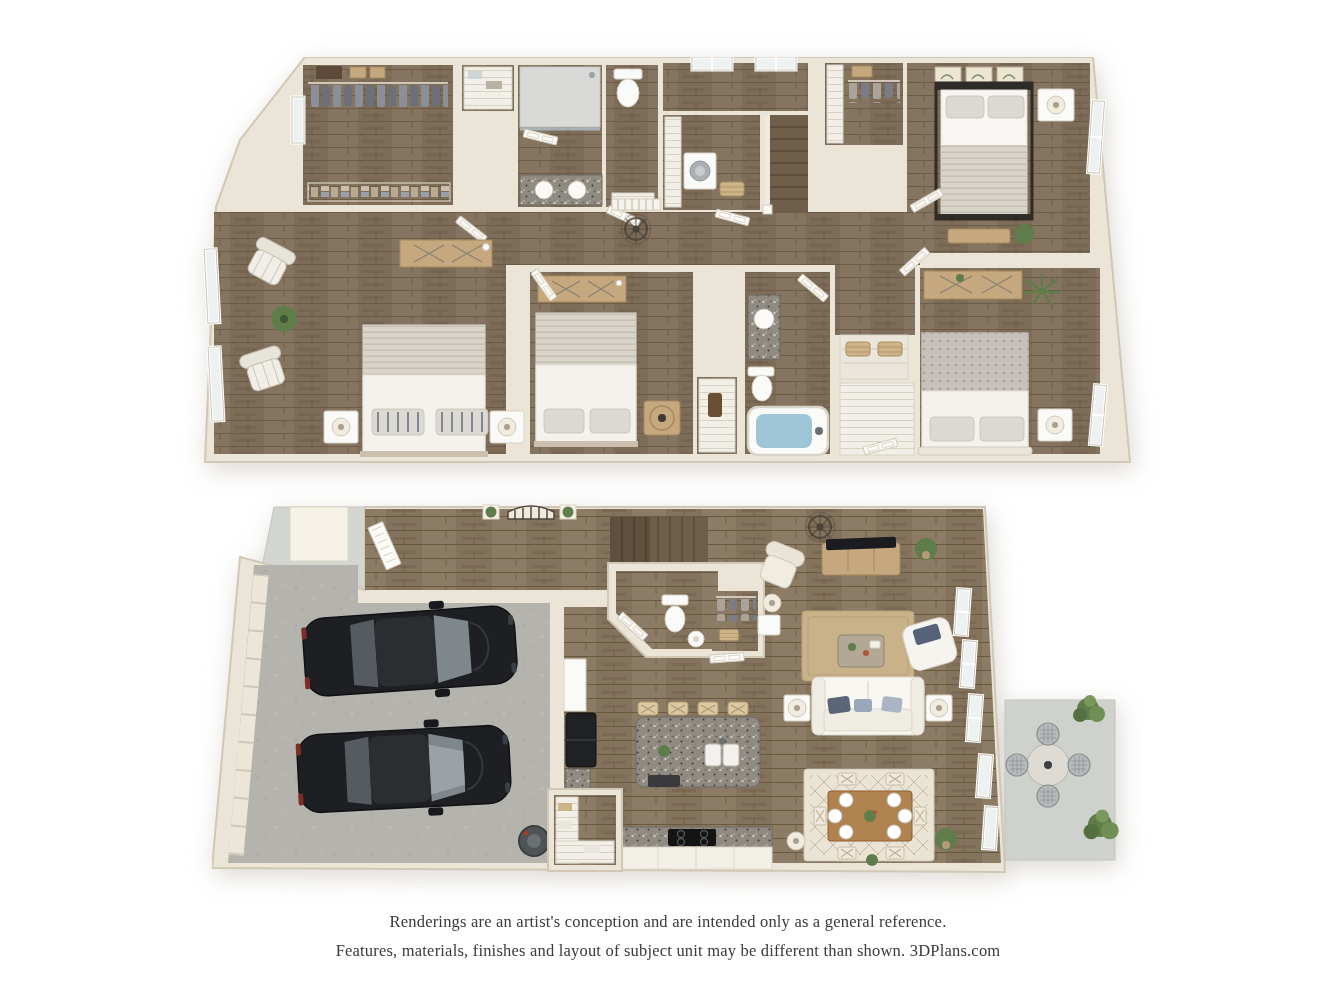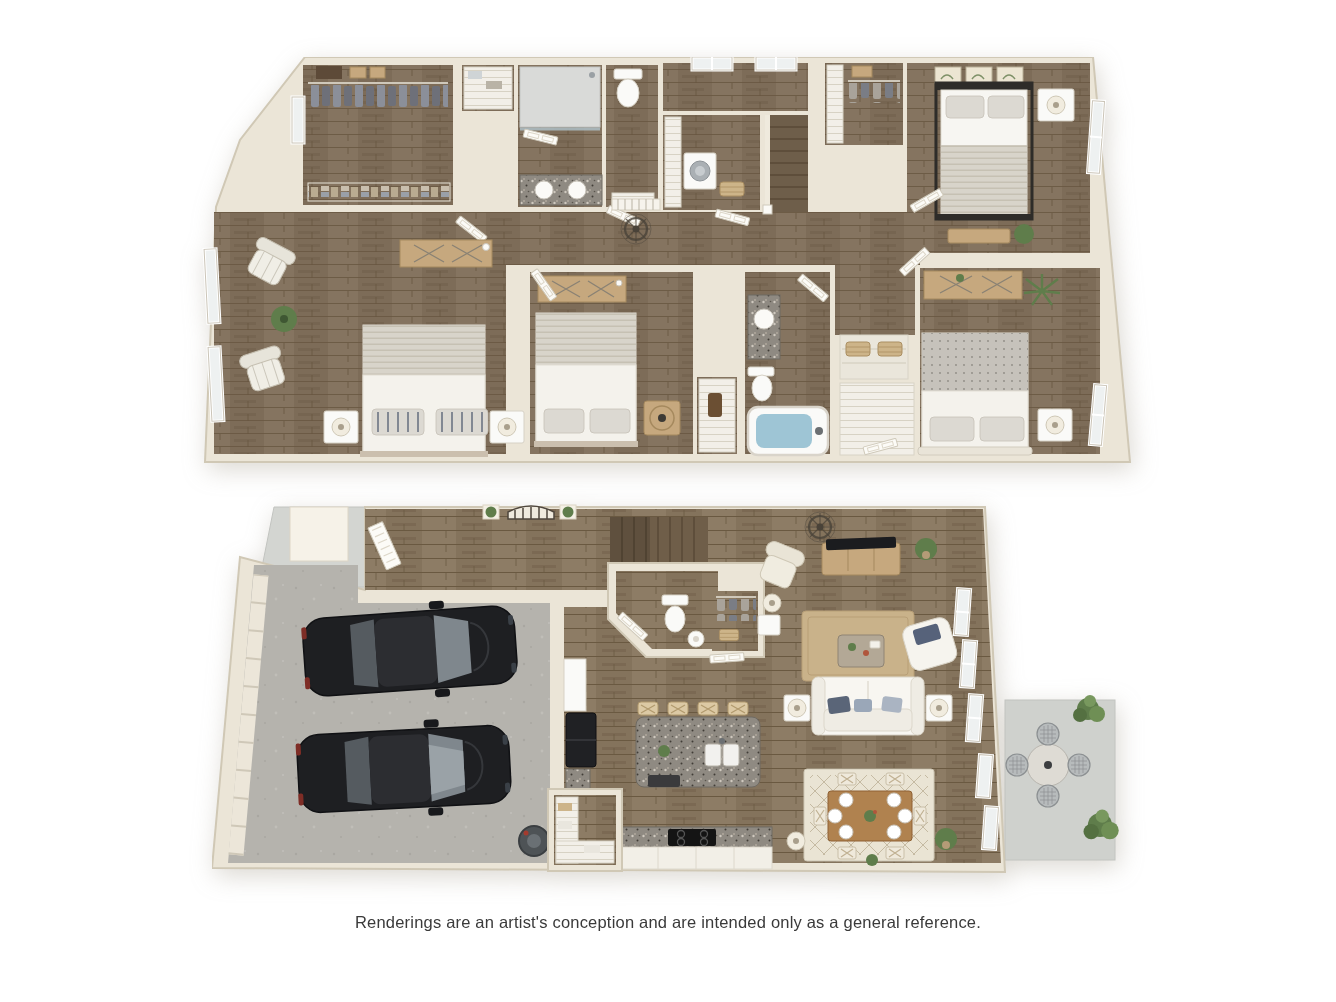--- a/index.html
+++ b/index.html
@@ -1,17 +1,17 @@
 <!DOCTYPE html>
 <html><head>
 <meta charset="utf-8">
 <style>
   html,body{margin:0;padding:0;background:#fff}
   .stage{position:relative;width:1336px;height:1002px;background:#fff;
-         font-family:Liberation Sans, sans-serif;overflow:hidden}
+         font-family:Liberation Serif, serif;overflow:hidden}
   .plan{position:absolute;filter:drop-shadow(3px 7px 12px rgba(140,130,110,.30))}
   .disclaimer{position:absolute;top:908px;left:0;width:100%;text-align:center;
               color:#3a3a3a;font-size:16.5px;line-height:28.5px;letter-spacing:.2px}
   
   .wall{fill:#ebe5d7;stroke:#d0c8b5;stroke-width:2}
   .wd{fill:url(#woodU)} .wdl{fill:url(#woodL)}
   .conc{fill:url(#concP)} .gran{fill:url(#granP);stroke:#6f6a62;stroke-width:1}
   .whitef{fill:#fafaf8;stroke:#d7d2c6;stroke-width:1}
   .woodf{fill:#c6a87e;stroke:#a5895e;stroke-width:1} .greenf{fill:#5f7d4b}
   .doorleaf{fill:#fcfbf7;stroke:#cfc9ba;stroke-width:1}
@@ -607,15 +607,16 @@
             <rect x="772" y="304" width="13" height="42" class="winf"></rect>
             <rect x="772" y="304" width="13" height="42" class="wino"></rect>
           </g>
     </g>
   </g>
 </svg>
 
 
 <div class="disclaimer">
   <div>Renderings are an artist's conception and are intended only as a general reference.</div>
+  <div>Features, materials, finishes and layout of subject unit may be different than shown. 3DPlans.com</div>
 </div>
 
 </div>
 
 </body></html>

